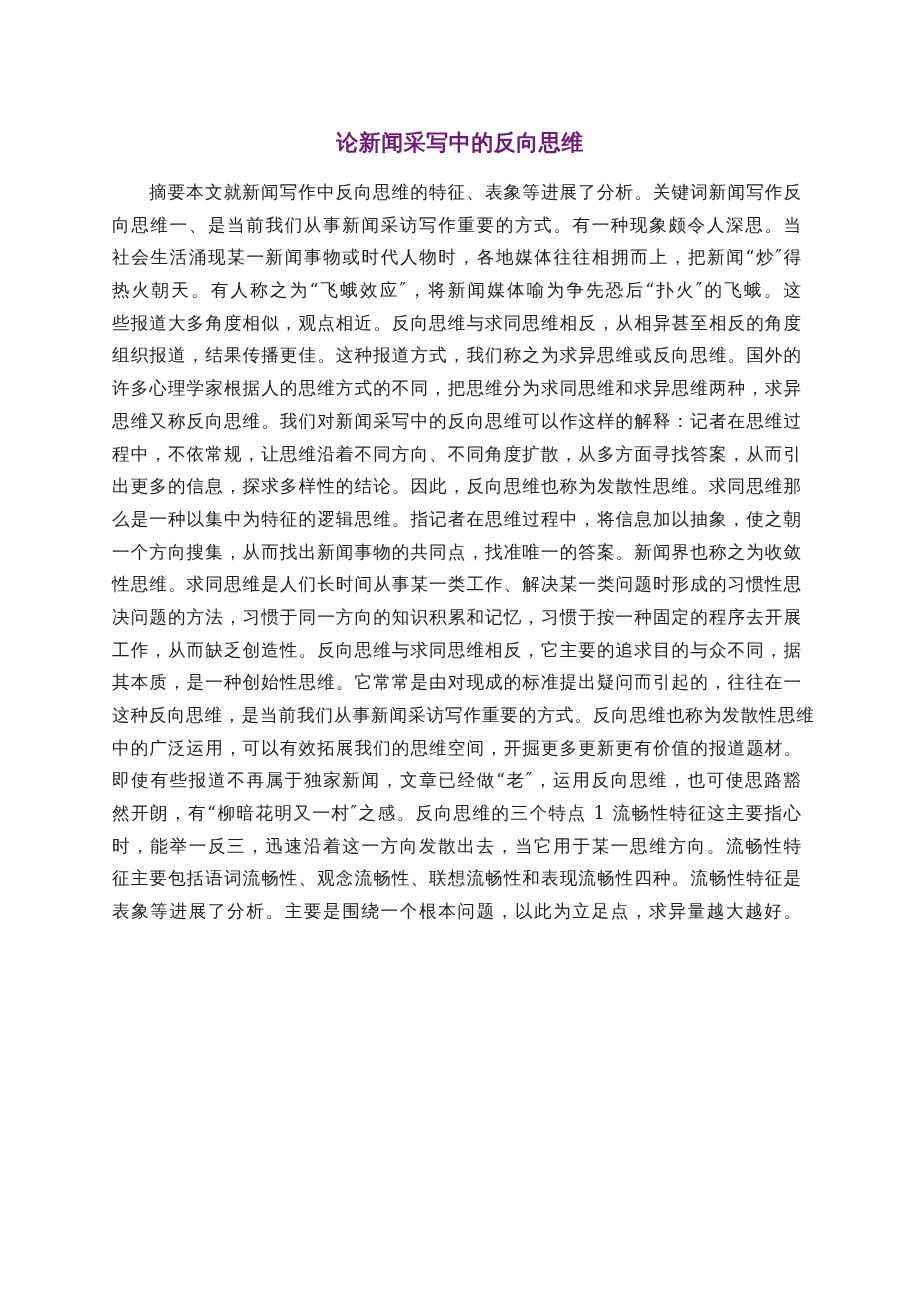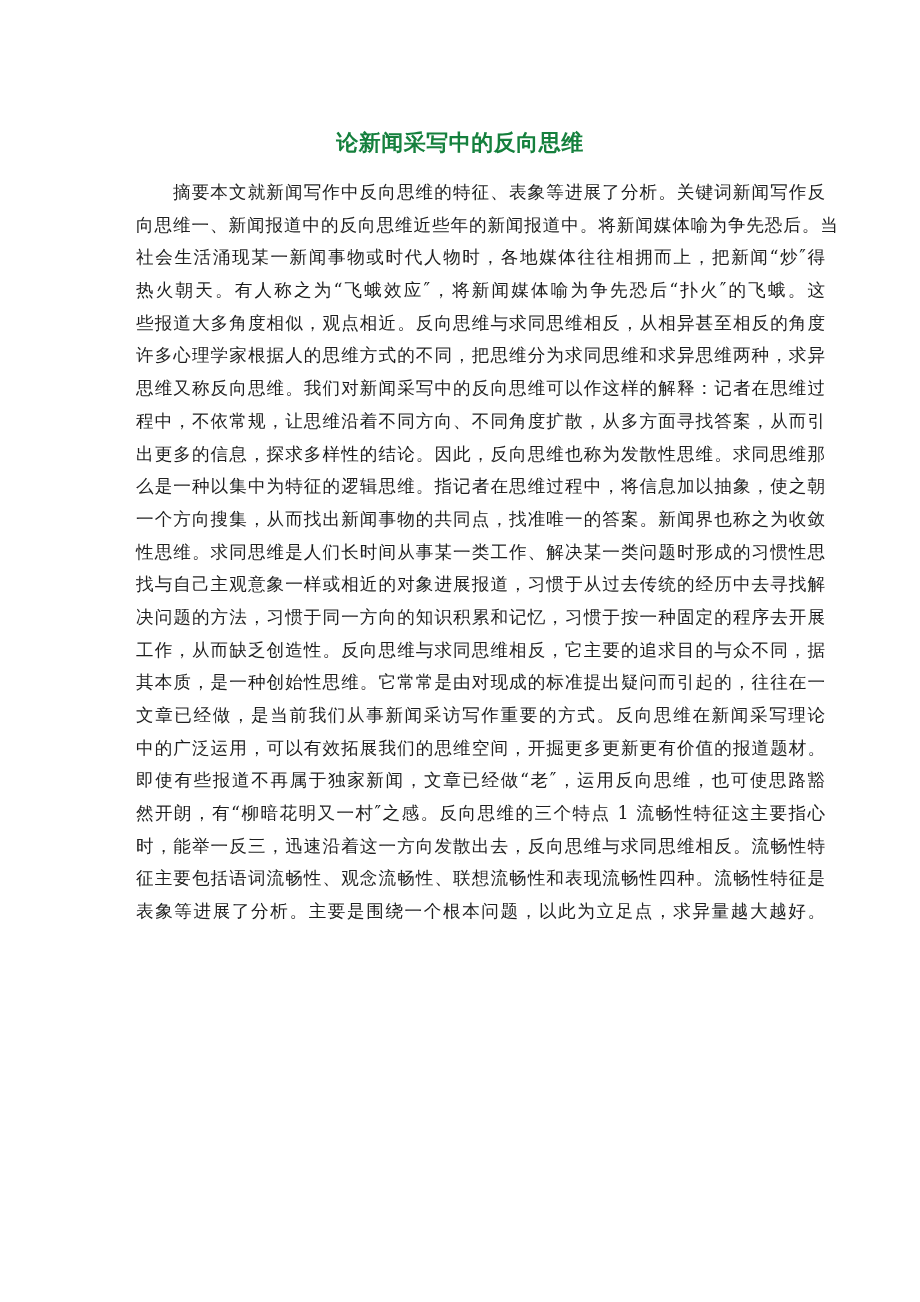--- a/index.html
+++ b/index.html
@@ -27,21 +27,21 @@
       position: absolute;
       left: 0;
       top: 112px;
       width: 920px;
       text-align: center;
       font-family: "DejaVu Sans", "Liberation Sans", sans-serif;
       font-weight: bold;
       font-size: 22px;
       line-height: 32px;
       letter-spacing: 0.5px;
-      color: #15803d;
+      color: #701a75;
     }
     .body-text {
       position: absolute;
       left: 112px;
       top: 176px;
       width: 690px;
       font-size: 17.6px;
       line-height: 32.7px;
       text-align: justify;
       text-indent: 36px;
@@ -61,38 +61,38 @@
     .line.last {
       text-align-last: left;
     }
   </style>
 </head>
 <body>
 
 <div class="page">
   <h1 class="title">论新闻采写中的反向思维</h1>
 
-  <div class="body-text" style="text-indent:0;margin-left:24px;">
+  <div class="body-text" style="text-indent:0;">
     <span class="line first">摘要本文就新闻写作中反向思维的特征、表象等进展了分析。关键词新闻写作反</span>
-    <span class="line">向思维一、新闻报道中的反向思维近些年的新闻报道中。将新闻媒体喻为争先恐后。当</span>
+    <span class="line">向思维一、是当前我们从事新闻采访写作重要的方式。有一种现象颇令人深思。当</span>
     <span class="line">社会生活涌现某一新闻事物或时代人物时，各地媒体往往相拥而上，把新闻“炒″得</span>
     <span class="line">热火朝天。有人称之为“飞蛾效应″，将新闻媒体喻为争先恐后“扑火″的飞蛾。这</span>
     <span class="line">些报道大多角度相似，观点相近。反向思维与求同思维相反，从相异甚至相反的角度</span>
+    <span class="line">组织报道，结果传播更佳。这种报道方式，我们称之为求异思维或反向思维。国外的</span>
     <span class="line">许多心理学家根据人的思维方式的不同，把思维分为求同思维和求异思维两种，求异</span>
     <span class="line">思维又称反向思维。我们对新闻采写中的反向思维可以作这样的解释：记者在思维过</span>
     <span class="line">程中，不依常规，让思维沿着不同方向、不同角度扩散，从多方面寻找答案，从而引</span>
     <span class="line">出更多的信息，探求多样性的结论。因此，反向思维也称为发散性思维。求同思维那</span>
     <span class="line">么是一种以集中为特征的逻辑思维。指记者在思维过程中，将信息加以抽象，使之朝</span>
     <span class="line">一个方向搜集，从而找出新闻事物的共同点，找准唯一的答案。新闻界也称之为收敛</span>
     <span class="line">性思维。求同思维是人们长时间从事某一类工作、解决某一类问题时形成的习惯性思</span>
-    <span class="line">找与自己主观意象一样或相近的对象进展报道，习惯于从过去传统的经历中去寻找解</span>
     <span class="line">决问题的方法，习惯于同一方向的知识积累和记忆，习惯于按一种固定的程序去开展</span>
     <span class="line">工作，从而缺乏创造性。反向思维与求同思维相反，它主要的追求目的与众不同，据</span>
     <span class="line">其本质，是一种创始性思维。它常常是由对现成的标准提出疑问而引起的，往往在一</span>
-    <span class="line">文章已经做，是当前我们从事新闻采访写作重要的方式。反向思维在新闻采写理论</span>
+    <span class="line">这种反向思维，是当前我们从事新闻采访写作重要的方式。反向思维也称为发散性思维</span>
     <span class="line">中的广泛运用，可以有效拓展我们的思维空间，开掘更多更新更有价值的报道题材。</span>
     <span class="line">即使有些报道不再属于独家新闻，文章已经做“老″，运用反向思维，也可使思路豁</span>
     <span class="line">然开朗，有“柳暗花明又一村″之感。反向思维的三个特点 1 流畅性特征这主要指心</span>
-    <span class="line">时，能举一反三，迅速沿着这一方向发散出去，反向思维与求同思维相反。流畅性特</span>
+    <span class="line">时，能举一反三，迅速沿着这一方向发散出去，当它用于某一思维方向。流畅性特</span>
     <span class="line">征主要包括语词流畅性、观念流畅性、联想流畅性和表现流畅性四种。流畅性特征是</span>
     <span class="line">表象等进展了分析。主要是围绕一个根本问题，以此为立足点，求异量越大越好。</span>
   </div>
 </div>
 
 </body></html>

